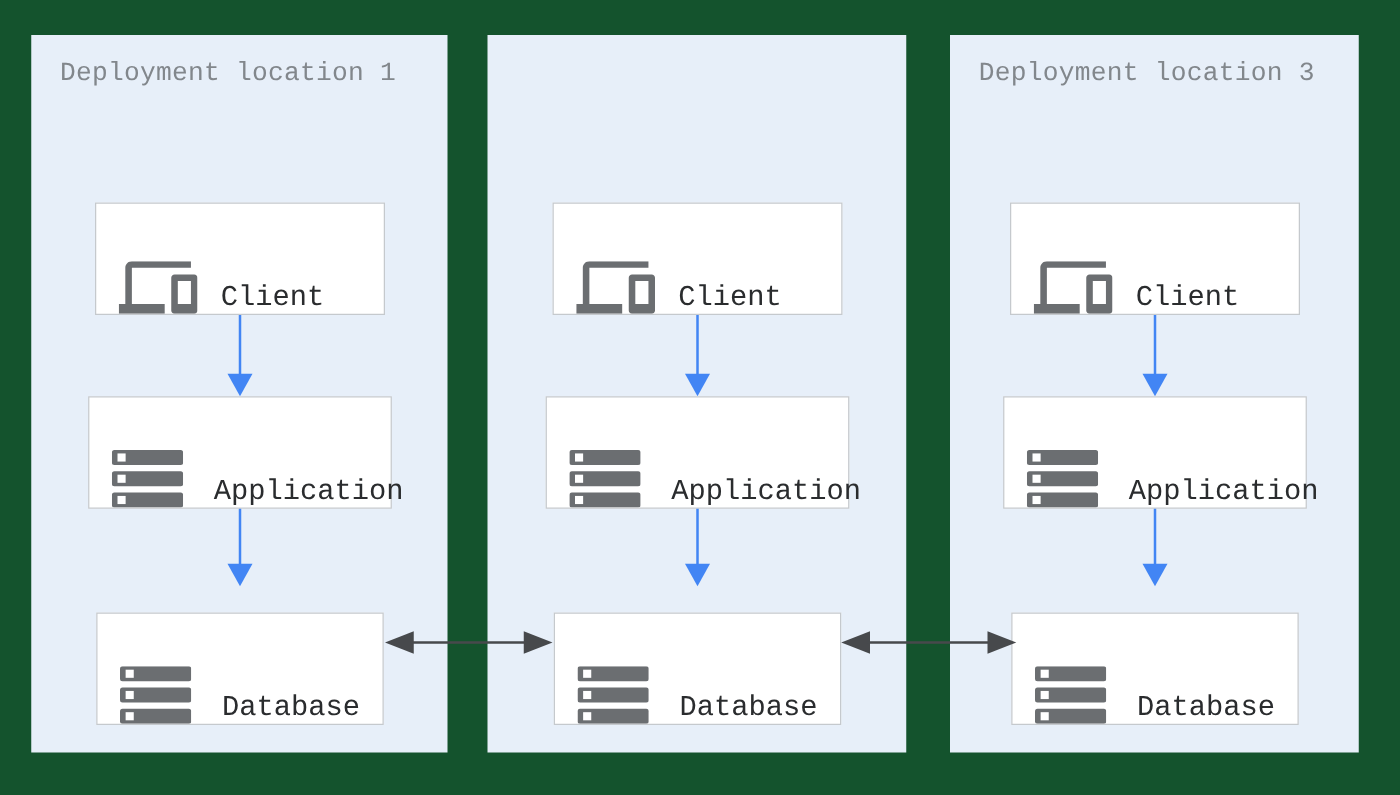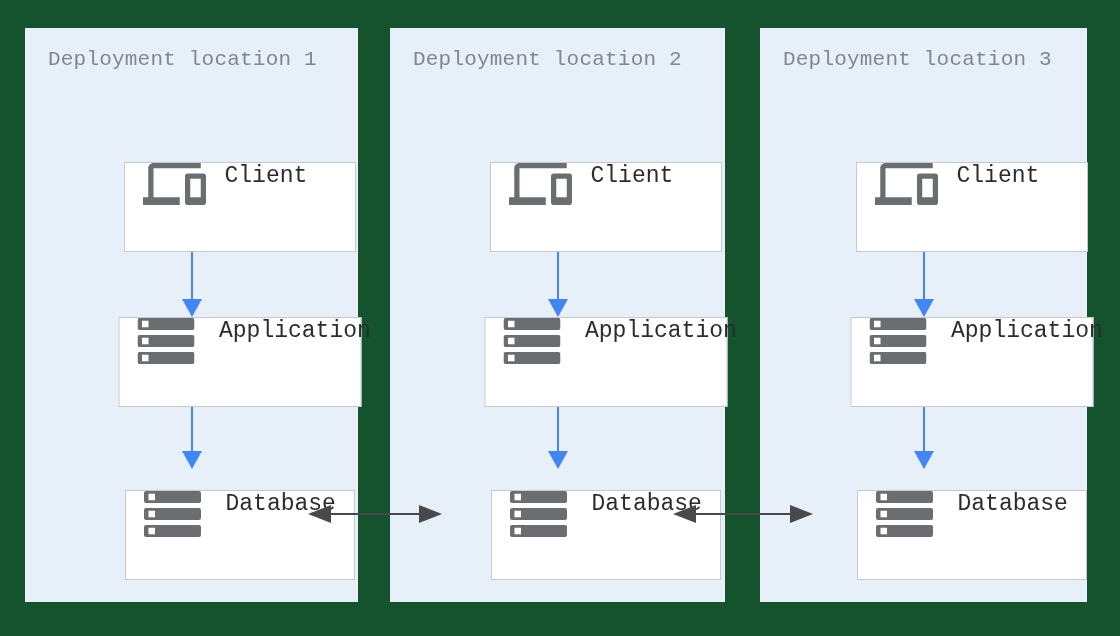--- a/index.html
+++ b/index.html
@@ -34,23 +34,22 @@
 
   .node {
     position: absolute;
     left: 50%;
     transform: translateX(-50%);
     height: 90px;
     box-sizing: border-box;
     background: var(--box_background);
     border: 1px solid var(--box_border);
     display: flex;
-    align-items: flex-start;
+    align-items: flex-end;
     padding-left: 18px;
-    margin-left: 48px;
   }
   .node-client { top: 134px; width: 232px; }
   .node-app    { top: 289px; width: 243px; }
   .node-db     { top: 462px; width: 230px; }
 
   .node-label {
     font-size: 23px;
     color: var(--node_label_text);
     white-space: nowrap;
   }
@@ -165,21 +164,20 @@
         <rect class="bar" x="0" y="34" width="57" height="12" rx="2"></rect>
         <rect class="sq" x="4.5" y="2.75" width="6.5" height="6.5"></rect>
         <rect class="sq" x="4.5" y="19.75" width="6.5" height="6.5"></rect>
         <rect class="sq" x="4.5" y="36.75" width="6.5" height="6.5"></rect>
       </svg>
       <span class="node-label">Database</span>
     </div>
   </div>
 
   <div class="panel panel-2">
-    <div class="panel-title">Deployment location 2</div>
 
     <div class="node node-client">
       <svg class="icon-devices icon-gray" width="63" height="42" viewBox="0 4 24 16" xmlns="http://www.w3.org/2000/svg">
         <path d="M4 6h18V4H4c-1.1 0-2 .9-2 2v11H0v3h14v-3H4V6zm19 2h-6c-.55 0-1 .45-1 1v10c0 .55.45 1 1 1h6c.55 0 1-.45 1-1V9c0-.55-.45-1-1-1zm-1 9h-4v-7h4v7z"></path>
       </svg>
       <span class="node-label">Client</span>
     </div>
 
     <div class="varrow varrow-1">
       <div class="shaft"></div>

